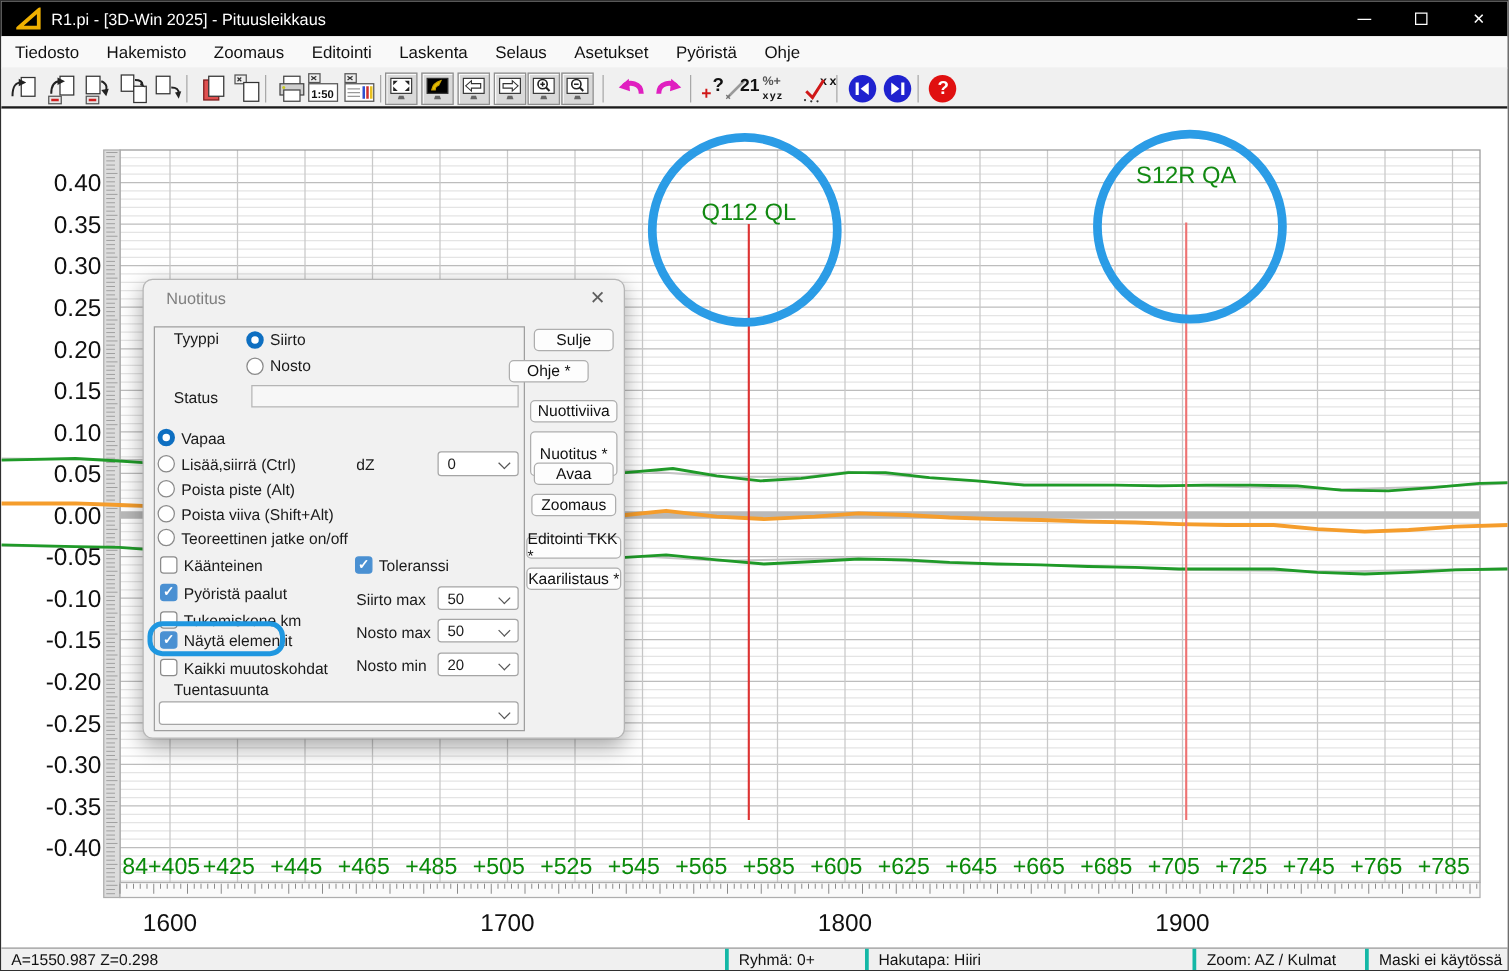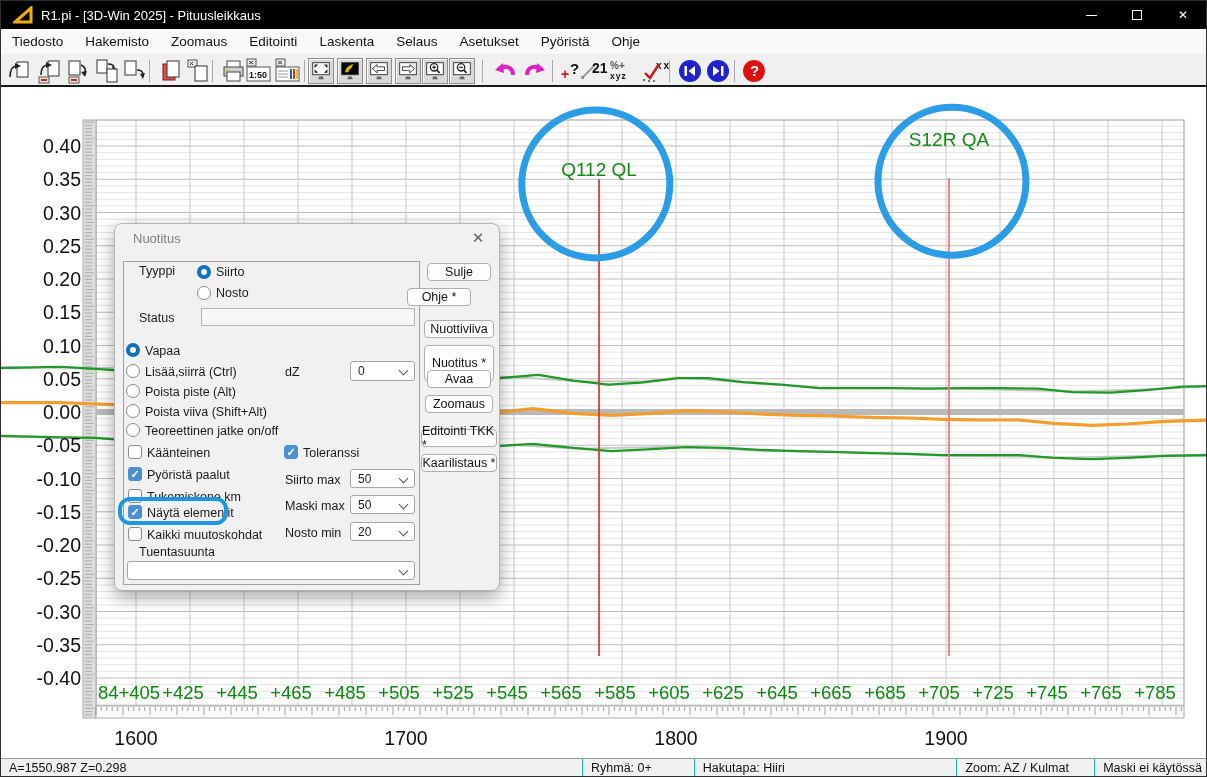--- a/index.html
+++ b/index.html
@@ -41,21 +41,21 @@
   .cb span{line-height:1;}
   .field{position:absolute;background:#f7f7f7;border:1px solid #b5b5b5;}
   .select{position:absolute;background:#fff;border:1px solid #a5a5a5;border-radius:3px;}
   .select .val{position:absolute;left:7px;top:2px;font-size:12px;}
   .chev{position:absolute;right:7px;top:5px;width:7px;height:7px;border-right:1.5px solid #555;border-bottom:1.5px solid #555;transform:rotate(45deg);}
   .dlg-btn{position:absolute;background:#fdfdfd;border:1px solid #aeaeae;border-radius:4px;font-size:12.5px;
            display:flex;align-items:center;justify-content:center;color:#111;}
   .highlight{position:absolute;left:3px;top:273px;width:110px;height:28px;border:4px solid #1f97e0;border-radius:12px;}
   
   .statusbar{position:absolute;left:0;top:757px;width:100%;height:20px;background:#f0f0f0;border-top:1px solid #9a9a9a;display:flex;font-size:12.5px;color:#111;}
-  .sb-cell{line-height:18px;padding-left:8px;border-right:1px solid #14b8a6;white-space:nowrap;overflow:hidden;}
+  .sb-cell{line-height:18px;padding-left:8px;border-right:3px solid #14b8a6;white-space:nowrap;overflow:hidden;}
 </style>
 </head>
 <body>
 
 <div class="window">
 
   <div class="titlebar">
     <svg class="app-logo" viewBox="0 0 20 18">
       <polygon points="2,16 18,16 18,2" fill="none" stroke="#efb000" stroke-width="3"></polygon>
     </svg>
@@ -877,21 +877,21 @@
       </div>
     <span class="lbl" style="left:32px;top:244px">Pyöristä paalut</span>
     <span class="lbl" style="left:170px;top:249px">Siirto max</span>
     <div class="select" style="left:235px;top:245px;width:65px;height:19px">
       <span class="val">50</span>
         <div class="chev"></div>
     </div>
 
     <div class="cb" style="left:13px;top:265px"></div>
     <span class="lbl" style="left:32px;top:266px">Tukemiskone km</span>
-    <span class="lbl" style="left:170px;top:275px">Maski max</span>
+    <span class="lbl" style="left:170px;top:275px">Nosto max</span>
     <div class="select" style="left:235px;top:271px;width:65px;height:19px">
       <span class="val">50</span>
         <div class="chev"></div>
     </div>
 
     <div class="cb on" style="left:13px;top:281px">
         <span>✓</span>
       </div>
     <span class="lbl" style="left:32px;top:282px">Näytä elementit</span>
     <div class="highlight"></div>

